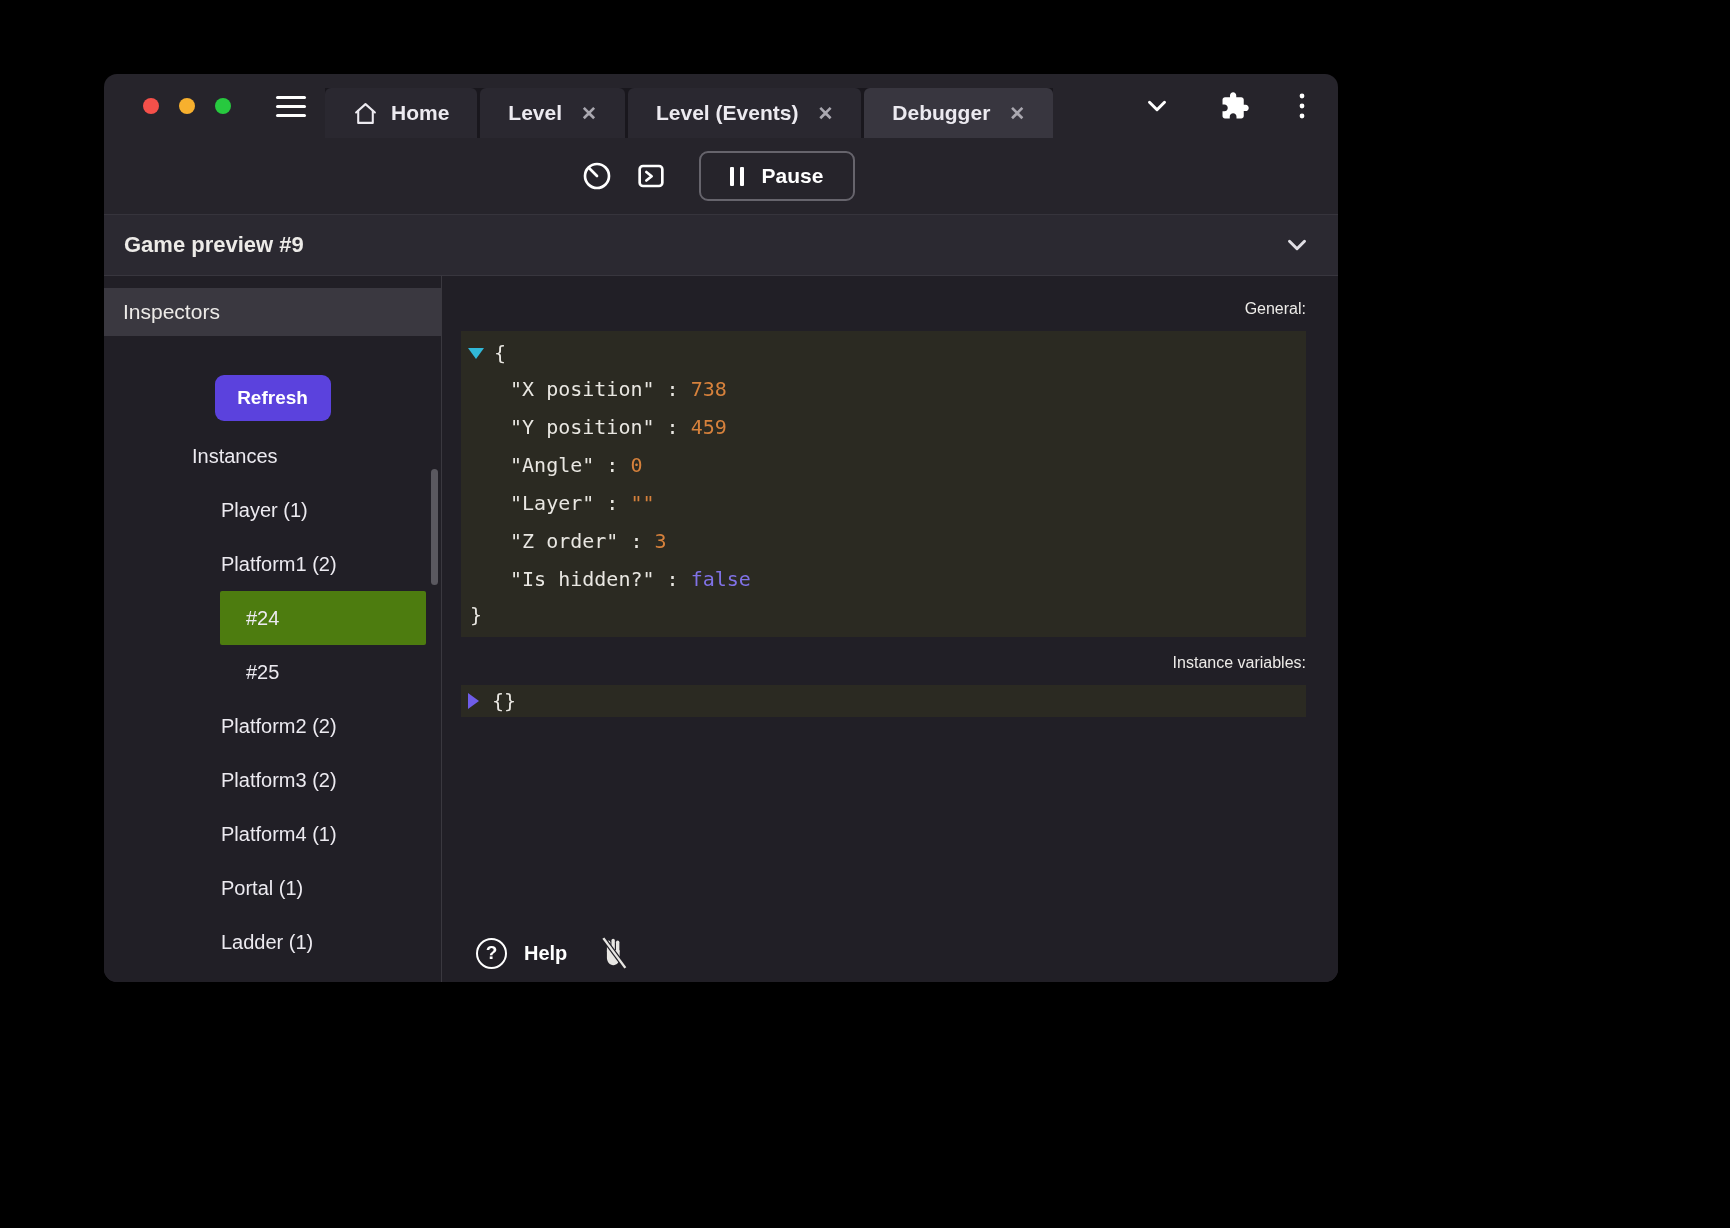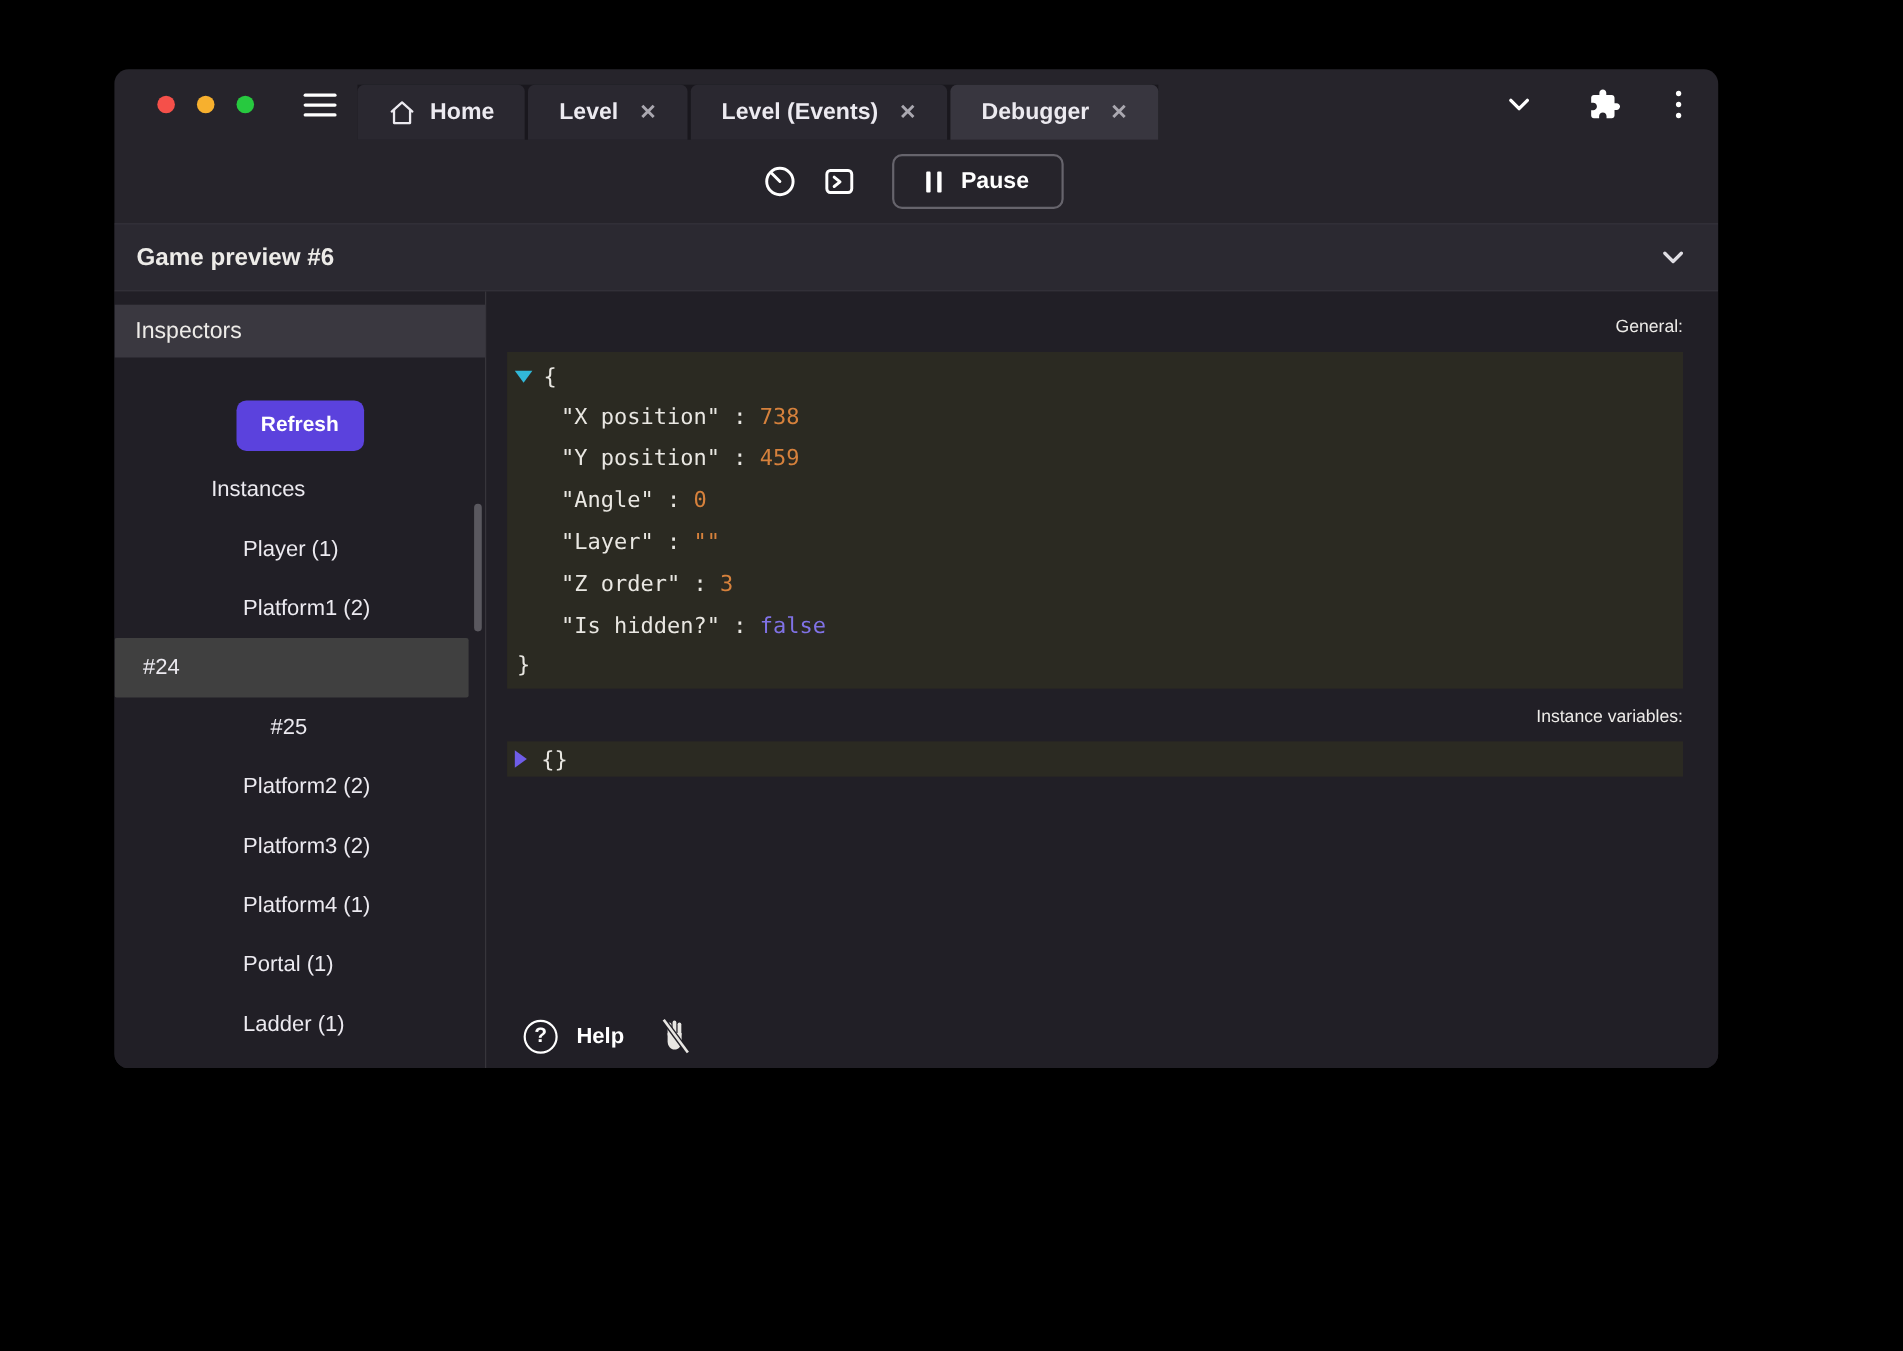--- a/index.html
+++ b/index.html
@@ -1,19 +1,19 @@
 <!DOCTYPE html>
 <html style="--accent: #5b42dd; --number: #d6813c; --string: #d6813c; --boolean: #8072e6; --expander-open: #31b8d8; --expander-closed: #6f5de8; --traffic-red: #f5504a; --traffic-yellow: #f7b02e; --traffic-green: #27c93f;"><head>
 <meta charset="utf-8">
 <style>
   * { box-sizing: border-box; margin: 0; padding: 0; }
   html,body { width: 1730px; height: 1228px; background:#000; overflow:hidden;
     font-family:"Liberation Sans", sans-serif; }
 
-  .window { position:absolute; left:104px; top:63px; width:1458px; height:908px;
+  .window { position:absolute; left:104px; top:74px; width:1234px; height:908px;
     background:#26242b; border-radius:13px; overflow:hidden; display:flex;
     flex-direction:column; color:#edebe8; }
 
   
   .titlebar { height:64px; flex:none; display:flex; align-items:flex-end; position:relative; }
   .titlebar-left { display:flex; align-items:center; height:100%; padding-left:39px; }
   .traffic { display:flex; gap:20px; align-items:center; }
   .light { width:16px; height:16px; border-radius:50%; border:none; padding:0; cursor:default; }
   .light.red    { background:var(--traffic-red,#f5504a); }
   .light.yellow { background:var(--traffic-yellow,#f7b02e); }
@@ -68,21 +68,21 @@
     align-items:center; padding-left:19px; font-size:21px; font-weight:500; }
   .refresh-btn { display:block; margin:39px auto 0; min-width:116px; height:46px;
     padding:0 22px; background:var(--accent,#5b42dd); color:#fff; font-weight:700;
     font-size:19px; border:none; border-radius:9px; font-family:inherit; cursor:pointer; }
   .tree { margin-top:8px; }
   .si { height:54px; display:flex; align-items:center; font-size:20px; color:#eceaf0;
     cursor:pointer; }
   .si.lvl-0 { padding-left:88px; }
   .si.lvl-1 { padding-left:117px; }
   .si.lvl-2 { padding-left:142px; }
-  .si.selected { background:#404040; margin-right:15px;
+  .si.selected { background:#4d7c0f; margin-left:116px; margin-right:15px;
     border-radius:2px; }
   .si.selected.lvl-2 { padding-left:26px; }
   .scroll-thumb { position:absolute; right:3px; top:193px; width:7px; height:116px;
     background:#5a585f; border-radius:4px; cursor:pointer; }
 
   .main { flex:1; min-width:0; position:relative; padding:24px 32px 0 19px; }
   .section-label { font-size:16px; font-weight:500; margin-bottom:13px;text-align:right; }
 
   .json-box { background:#2b2a22; padding:5px 16px 5px 7px;
     font-family:"DejaVu Sans Mono", monospace; font-size:20px; color:#e9e7e2; }
@@ -203,21 +203,21 @@
     <button class="pause-btn">
       <span class="pause-bars">
           <i></i>
           <i></i>
         </span>
       <span>Pause</span>
     </button>
   </div>
 
   <div class="preview-bar">
-    <span class="preview-title">Game preview #6</span>
+    <span class="preview-title">Game preview #9</span>
     <button class="preview-chevron">
       <svg width="30" height="30" viewBox="0 0 24 24" fill="none" stroke="#e0dee4" stroke-width="2.4" stroke-linecap="round" stroke-linejoin="round">
           <path d="M6 9l6 6 6-6"></path>
         </svg>
     </button>
   </div>
 
   <div class="content">
 
     <div class="sidebar">

